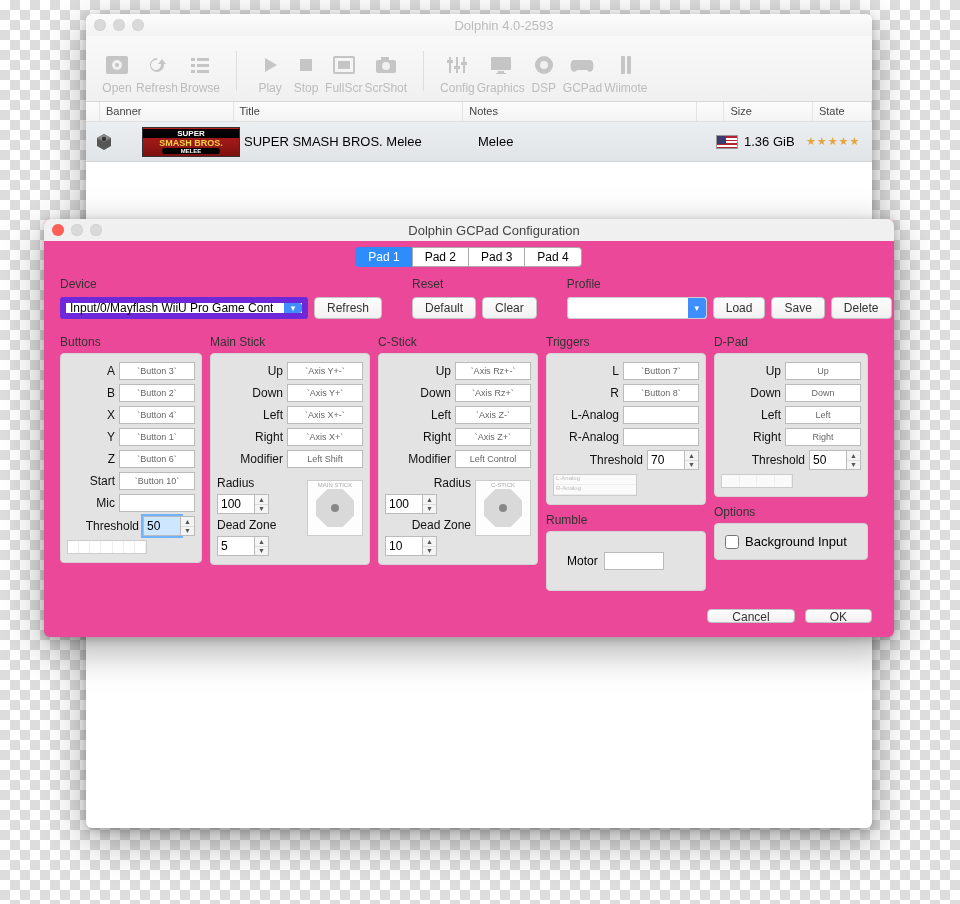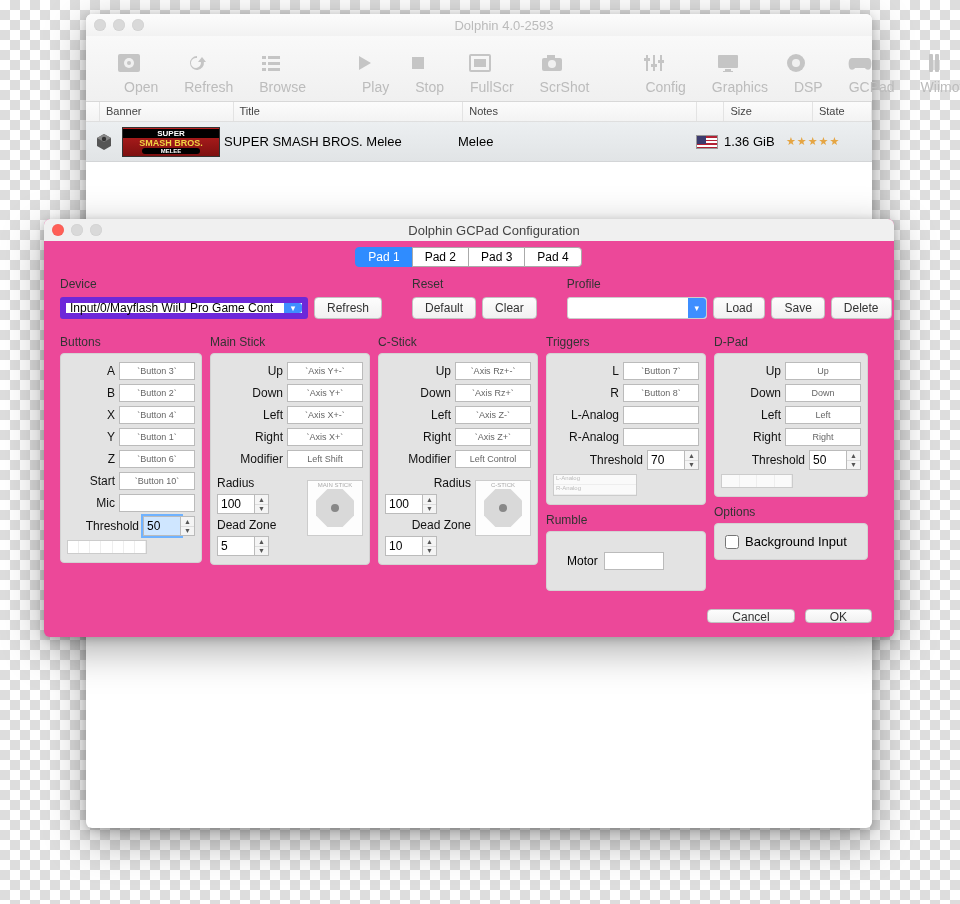--- a/index.html
+++ b/index.html
@@ -13,33 +13,33 @@
 }
 .main-window { left: 86px; top: 14px; width: 786px; height: 814px; }
 .titlebar { height: 22px; display: flex; align-items: center; padding: 0 8px; border-radius: 6px 6px 0 0; background: linear-gradient(#fcfcfc,#f2f2f2); }
 .traffic { display: flex; gap: 7px; }
 .traffic span { width: 12px; height: 12px; border-radius: 50%; background: #d9d9d9; box-shadow: inset 0 0 1px rgba(0,0,0,.15); }
 .title { flex: 1; text-align: center; font-size: 13px; color: #bbb; }
 .toolbar { height: 66px; background: linear-gradient(#f9f9f9,#f0f0f0); border-bottom: 1px solid #d8d8d8; padding: 10px 14px 6px; display: flex; gap: 16px; align-items: flex-end; }
 .tool-group { display: flex; gap: 2px; }
 .tool { display: flex; flex-direction: column; align-items: center; color: #bcbcbc; }
 .tool .ico { width: 34px; height: 28px; display: flex; align-items: center; justify-content: center; }
-.tool .lbl { font-size: 14px; margin-top: 2px; margin-left: 24px; }
+.tool .lbl { font-size: 12px; margin-top: 2px; }
 .tool svg { fill: #c5c5c5; }
 .sep { width: 1px; height: 40px; background: #dedede; align-self: center; }
 .col-header { height: 20px; background: linear-gradient(#fcfcfc,#f3f3f3); border-bottom: 1px solid #dfdfdf; display: flex; font-size: 11px; color: #444; }
 .col-header > div { border-right: 1px solid #e3e3e3; padding: 3px 6px; }
 .col-banner { width: 136px; }
 .col-title { width: 234px; }
 .col-notes { width: 238px; }
 .col-size { width: 90px; }
 .col-state { width: 60px; }
 .row { height: 40px; background: linear-gradient(#eceff1,#e1e4e6); display: flex; align-items: center; font-size: 13px; border-bottom: 1px solid #d3d5d7; }
 .row .icon-box { width: 36px; display: flex; justify-content: center; }
-.row .art { width: 98px; height: 30px; background: linear-gradient(#ba1f1f,#7d1010); color: #f1d443; font-size: 9px; font-weight: bold; display: flex; flex-direction: column; justify-content: center; align-items: center; border: 1px solid #333; margin-right: 4px; }
+.row .art { width: 98px; height: 30px; background: linear-gradient(#ba1f1f,#7d1010); color: #f1d443; font-size: 9px; font-weight: bold; display: flex; flex-direction: column; justify-content: center; align-items: center; border: 1px solid #333; margin-right: 4px; margin-left: 20px; }
 .row .stars { color: #e5a543; font-size: 11px; letter-spacing: 1px; }
 .row .flag { width: 22px; height: 14px; background: #fff; border: 1px solid #999; position: relative; margin-right: 6px; }
 .row .flag::before { content:''; position:absolute; top:0; left:0; right:0; bottom:0; background: linear-gradient(#b22234 0%, #b22234 15%, #fff 15%, #fff 30%, #b22234 30%, #b22234 45%, #fff 45%, #fff 60%, #b22234 60%, #b22234 75%, #fff 75%, #fff 90%, #b22234 90%); }
 .row .flag::after { content:''; position:absolute; top:0; left:0; width:9px; height:8px; background:#3c3b6e; }
 
 
 .dialog { left: 44px; top: 219px; width: 850px; height: 418px; background: #ec4899; }
 .dialog .titlebar { background: #f0f0f0; border-bottom: 0; }
 .dialog .traffic .close { background: #ff5f57; }
 .dialog .title { color: #444; }

